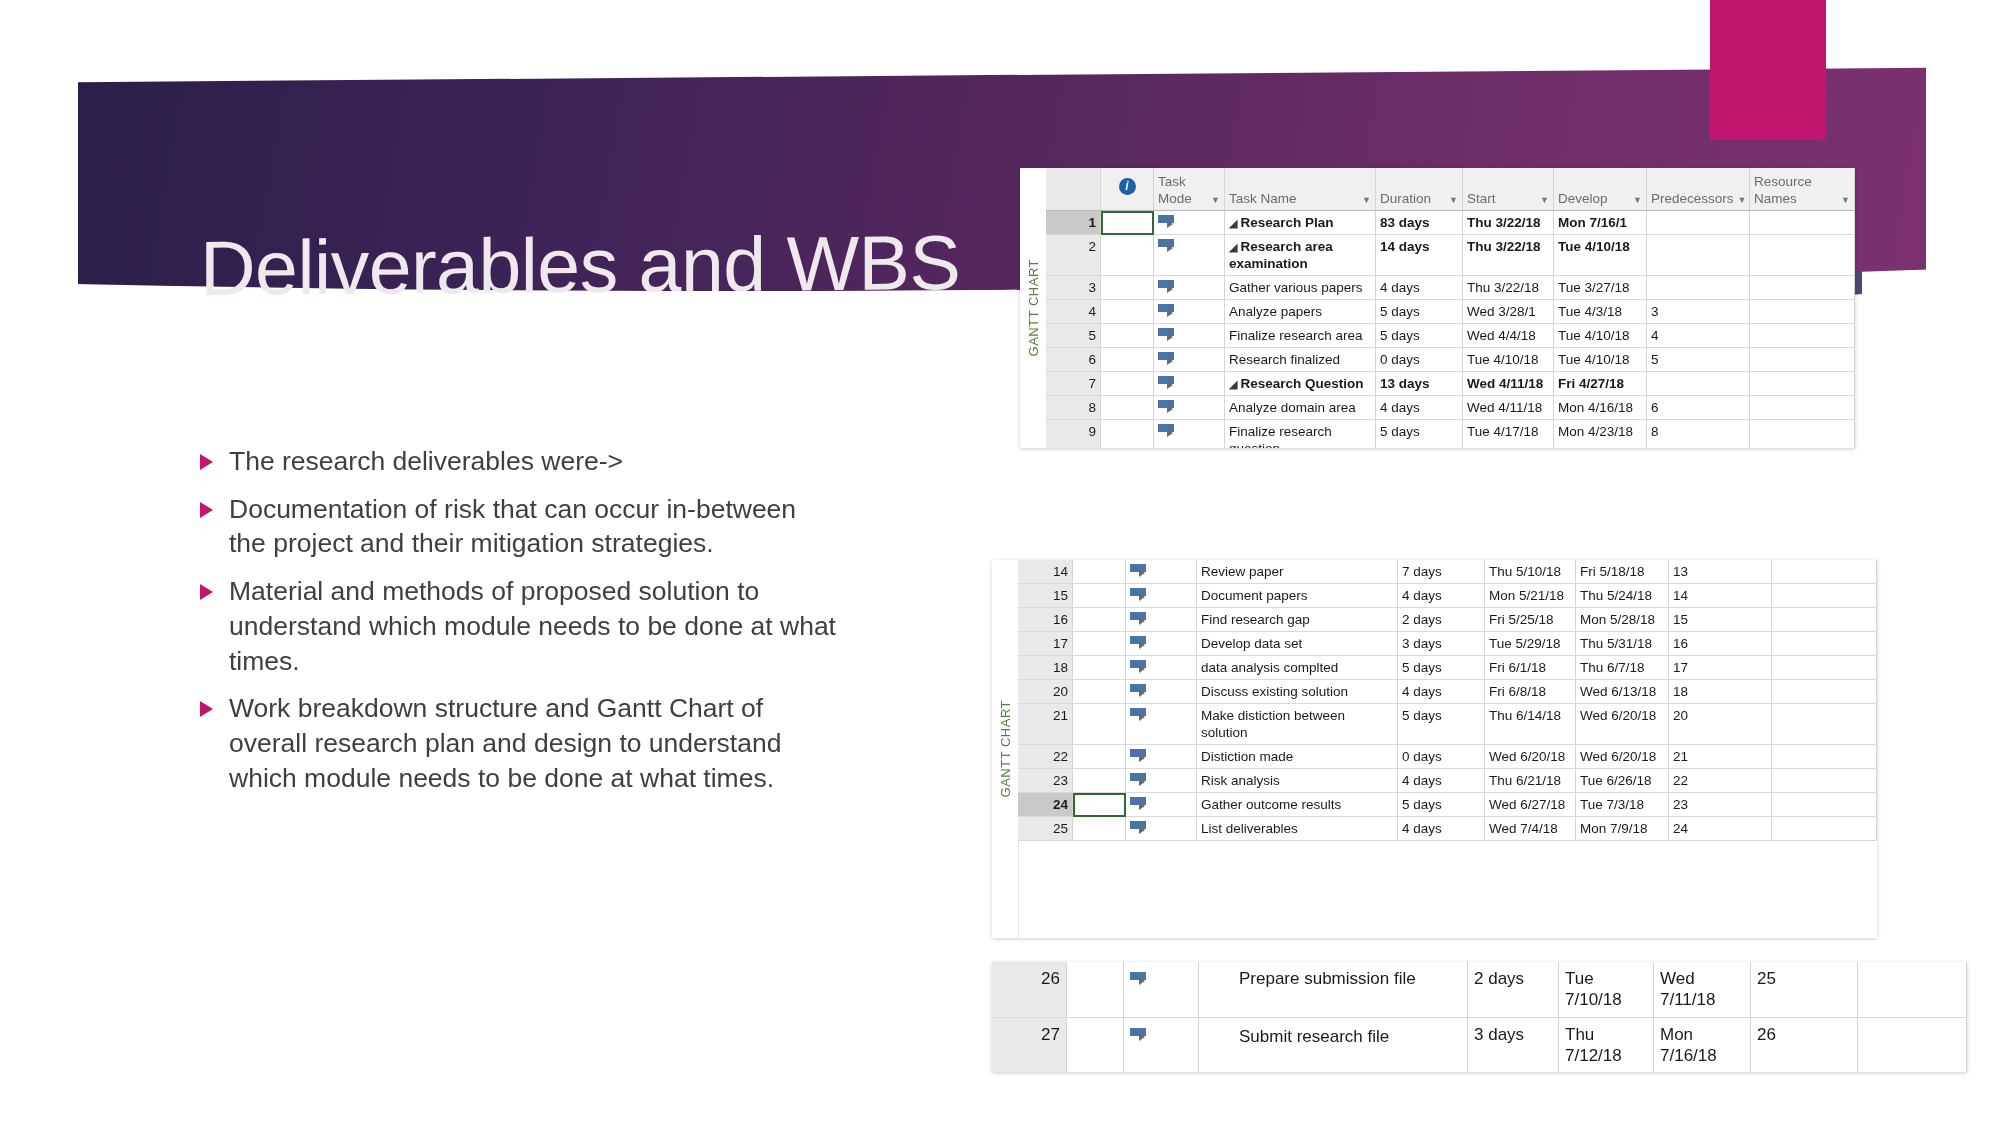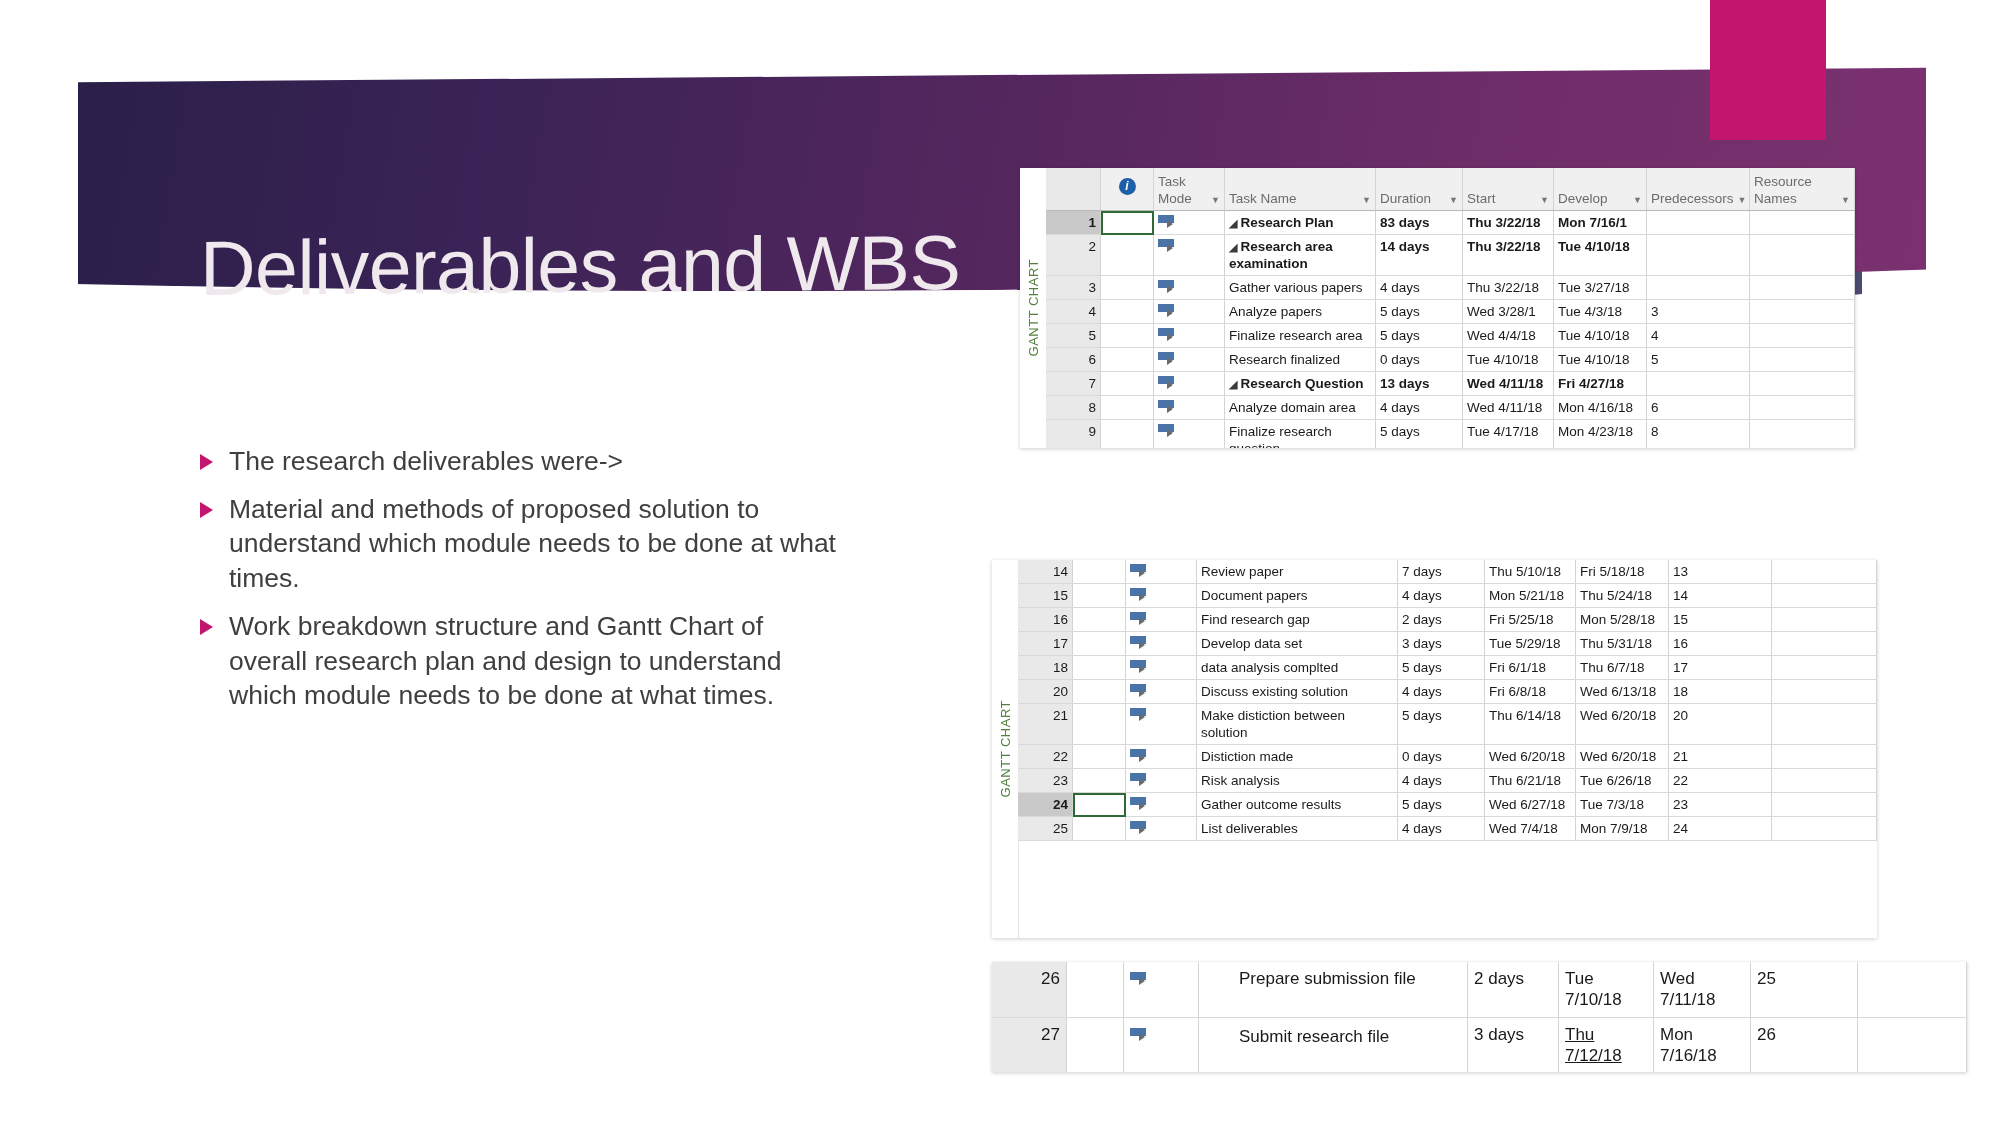--- a/index.html
+++ b/index.html
@@ -125,20 +125,24 @@
   <div class="pink-bar"></div>
   <h1 class="banner-title">Deliverables and WBS</h1>
 
   <div class="bullets" id="bullet-list">
       <div class="bullet">
         <span class="tri"></span>
         <span class="btxt">The research deliverables were-&gt;</span>
       </div>
       <div class="bullet">
         <span class="tri"></span>
+        <span class="btxt">Documentation of risk that can occur in-between the project and their mitigation strategies.</span>
+      </div>
+      <div class="bullet">
+        <span class="tri"></span>
         <span class="btxt">Material and methods of proposed solution to understand which module needs to be done at what times.</span>
       </div>
       <div class="bullet">
         <span class="tri"></span>
         <span class="btxt">Work breakdown structure and Gantt Chart of overall research plan and design to understand which module needs to be done at what times.</span>
       </div>
     </div>
 
   <div class="gantt" id="gantt-1">
     <div class="gantt-label">
@@ -448,21 +452,21 @@
               <td class="col-fin" style="font-size: 17px; padding: 6px;">Wed 7/11/18</td>
               <td class="col-pred" style="font-size: 17px; padding: 6px;">25</td>
               <td class="col-res" style="font-size: 17px; padding: 6px;"></td>
             </tr>
             <tr>
               <td class="col-id" style="font-size: 17px; padding: 6px; width: 62px;">27</td>
               <td class="col-ind" style="font-size: 17px; padding: 6px;"></td>
               <td class="col-mode" style="font-size: 17px; padding: 6px;"><span class="mode-ico"><i></i><b></b></span></td>
               <td class="col-name ind2" style="font-size: 17px; padding: 8px 6px 6px 40px;"><span>Submit research file</span></td>
               <td class="col-dur" style="font-size: 17px; padding: 6px;">3 days</td>
-              <td class="col-start" style="font-size: 17px; padding: 6px; text-decoration: underline;">Thu 7/12/18</td>
+              <td class="col-start" style="font-size: 17px; padding: 6px;">Thu 7/12/18</td>
               <td class="col-fin" style="font-size: 17px; padding: 6px;">Mon 7/16/18</td>
               <td class="col-pred" style="font-size: 17px; padding: 6px;">26</td>
               <td class="col-res" style="font-size: 17px; padding: 6px;"></td>
             </tr>
           </tbody>
         </table>
       </div>
   </div>
 
 </div>

